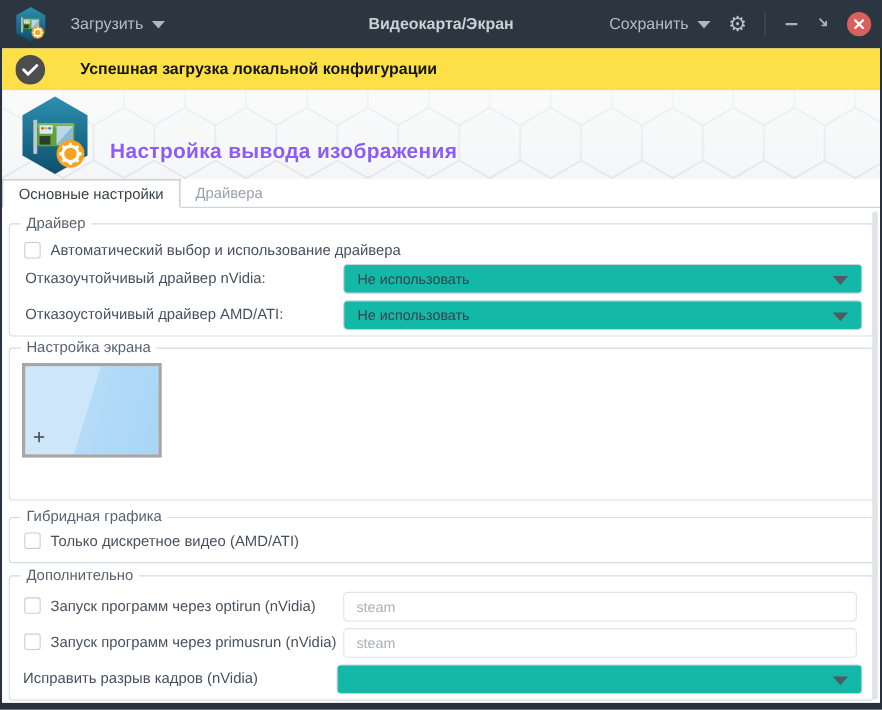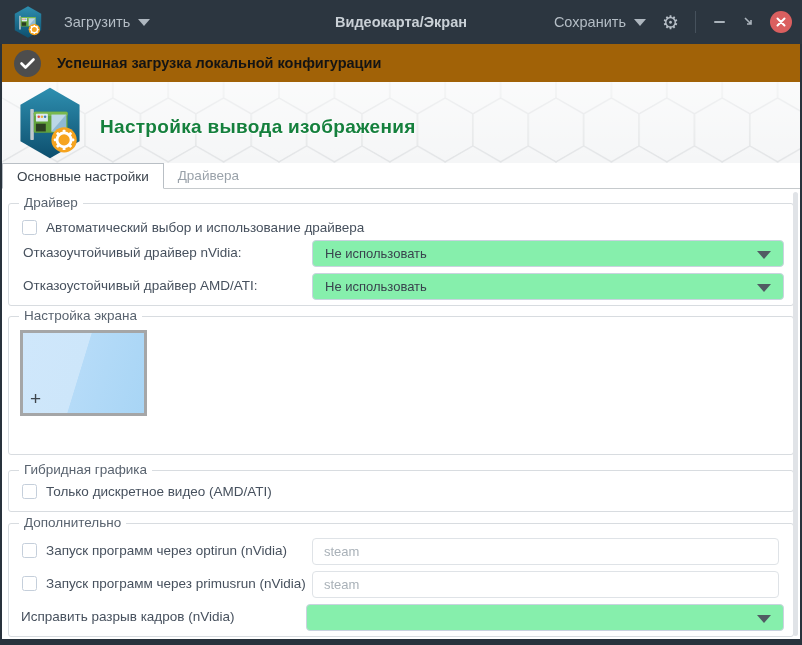--- a/index.html
+++ b/index.html
@@ -22,31 +22,31 @@
   .tb-gear { color:#b7bfc7; font-size:19px; line-height:1; cursor:default; }
   .tb-sep { width:1px; height:22px; background:#46515c; }
   .btn-min { width:11px; height:2px; background:#aab3bb; border-radius:1px; }
   .btn-close { width:22px; height:22px; border-radius:50%; background:#da5f5f; display:flex;
                align-items:center; justify-content:center; }
 
   
   .chrome-body { position:absolute; top:44px; left:2px; width:798px; height:595px; background:#fff; }
 
   
-  .notify { position:absolute; top:0; left:0; width:798px; height:38px; background:#a16207;
-            display:flex; align-items:center; }
+  .notify { position:absolute; top:0; left:0; width:798px; height:38px; background:#fde047;
+            display:flex; align-items:center;gap:16px; }
   .notify-icon { margin-left:12px; flex:0 0 auto; }
   .notify-text { margin-left:16px; font-size:14.5px; font-weight:bold; color:#141414; }
 
   
   .header { position:absolute; top:38px; left:0; width:798px; height:81px; background:#f0f1f2; overflow:hidden; }
   .header .hexbg { position:absolute; top:0; left:0; }
   .header-icon { position:absolute; left:12px; top:3px; }
-  .header-title { position:absolute; left:98px; top:4px; height:81px; display:flex; align-items:center;
-                  font-size:19px; font-weight:bold; color:#15803d; text-shadow:0 1px 0 #fff; letter-spacing:.3px; }
+  .header-title { position:absolute; left:98px; top:16px; height:81px; display:flex; align-items:center;
+                  font-size:19px; font-weight:bold; color:#8b5cf6; text-shadow:0 1px 0 #fff; letter-spacing:.3px; }
 
   
   .tabbar { position:absolute; top:119px; left:0; width:798px; height:26px; background:#fff;
             border-bottom:1px solid #c6cacd; display:flex; align-items:flex-end; }
   .tab { height:26px; padding:1px 14px; display:flex; align-items:center; font-size:13.5px; cursor:default; }
   .tab.active { border:1px solid #b9bfc5; border-bottom:1px solid #fff; margin-bottom:-1px;
                 background:#fff; color:#3a424b; }
   .tab.inactive { color:#9aa2aa; }
 
   
@@ -55,21 +55,21 @@
                      background:#e0e3e7; border-radius:3px; }
 
   .group { position:absolute; left:6px; width:786px; border:1px solid #d8dce0; border-radius:3px; }
   .legend { position:absolute; top:-9px; left:10px; background:#fff; padding:0 5px;
             font-size:13.5px; color:#59636f; }
   .lbl { font-size:13.5px; color:#47515e; }
 
   .cb { width:15px; height:15px; background:#fff; border:1px solid #c5cfdb; border-radius:2.5px; flex:0 0 auto; }
   .cbrow { position:absolute; display:flex; align-items:flex-start; gap:9px; }
 
-  .combo { position:absolute; height:27px; background:#86efac; border:1px solid #c9d3df; border-radius:4px;
+  .combo { position:absolute; height:27px; background:#14b8a6; border:1px solid #c9d3df; border-radius:4px;
            display:flex; align-items:center; padding:0 12px; font-size:13px; color:#39434e; }
   .combo .combo-caret { position:absolute; right:12px; top:10px; width:0; height:0;
            border-left:7px solid transparent; border-right:7px solid transparent; border-top:8px solid #515a63; }
 
   .txt { position:absolute; height:27px; border:1px solid #dfe3e7; border-radius:4px; background:#fff;
          font-family:"Liberation Sans", sans-serif; font-size:13px; color:#39434e; padding:0 11px; outline:none; }
   .txt::placeholder { color:#a9b1b8; }
 
   .screen-preview { position:absolute; left:11px; top:13px; width:127px; height:86px;
        border:3px solid #a5a6a7;

